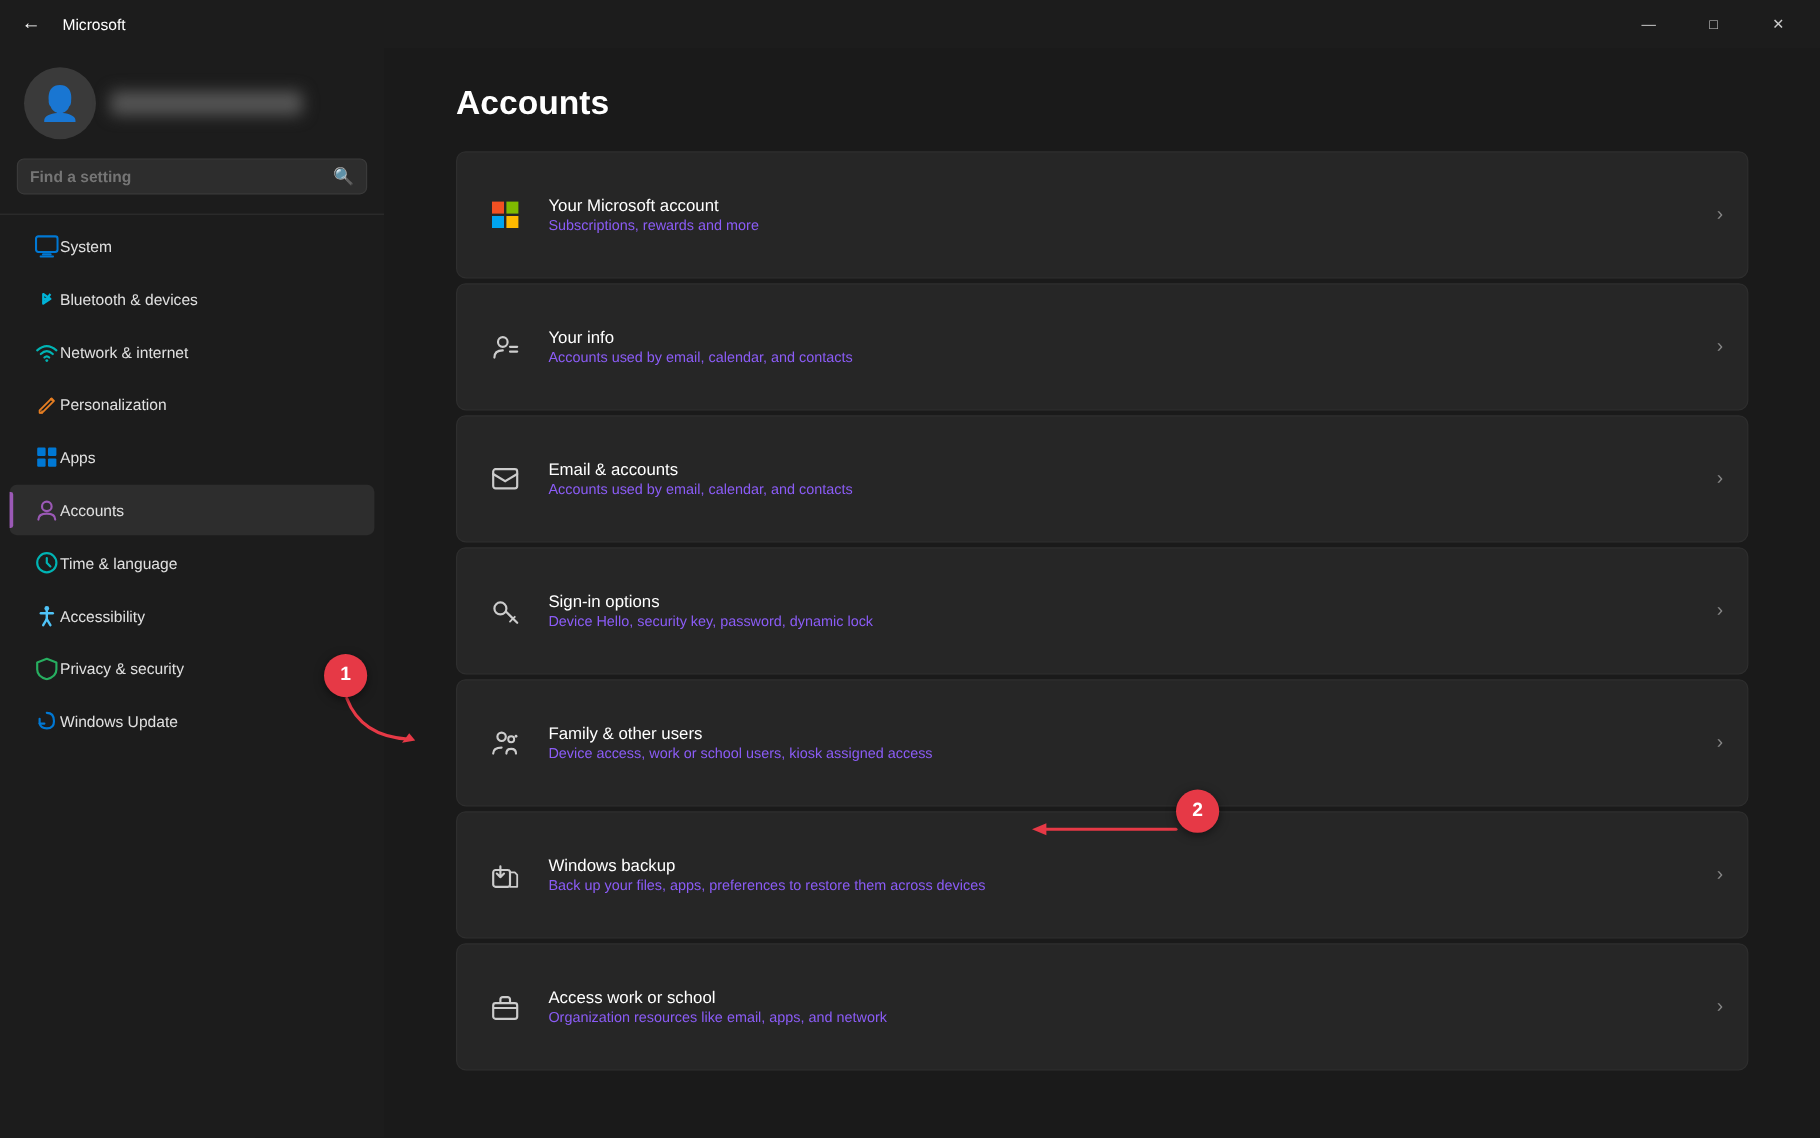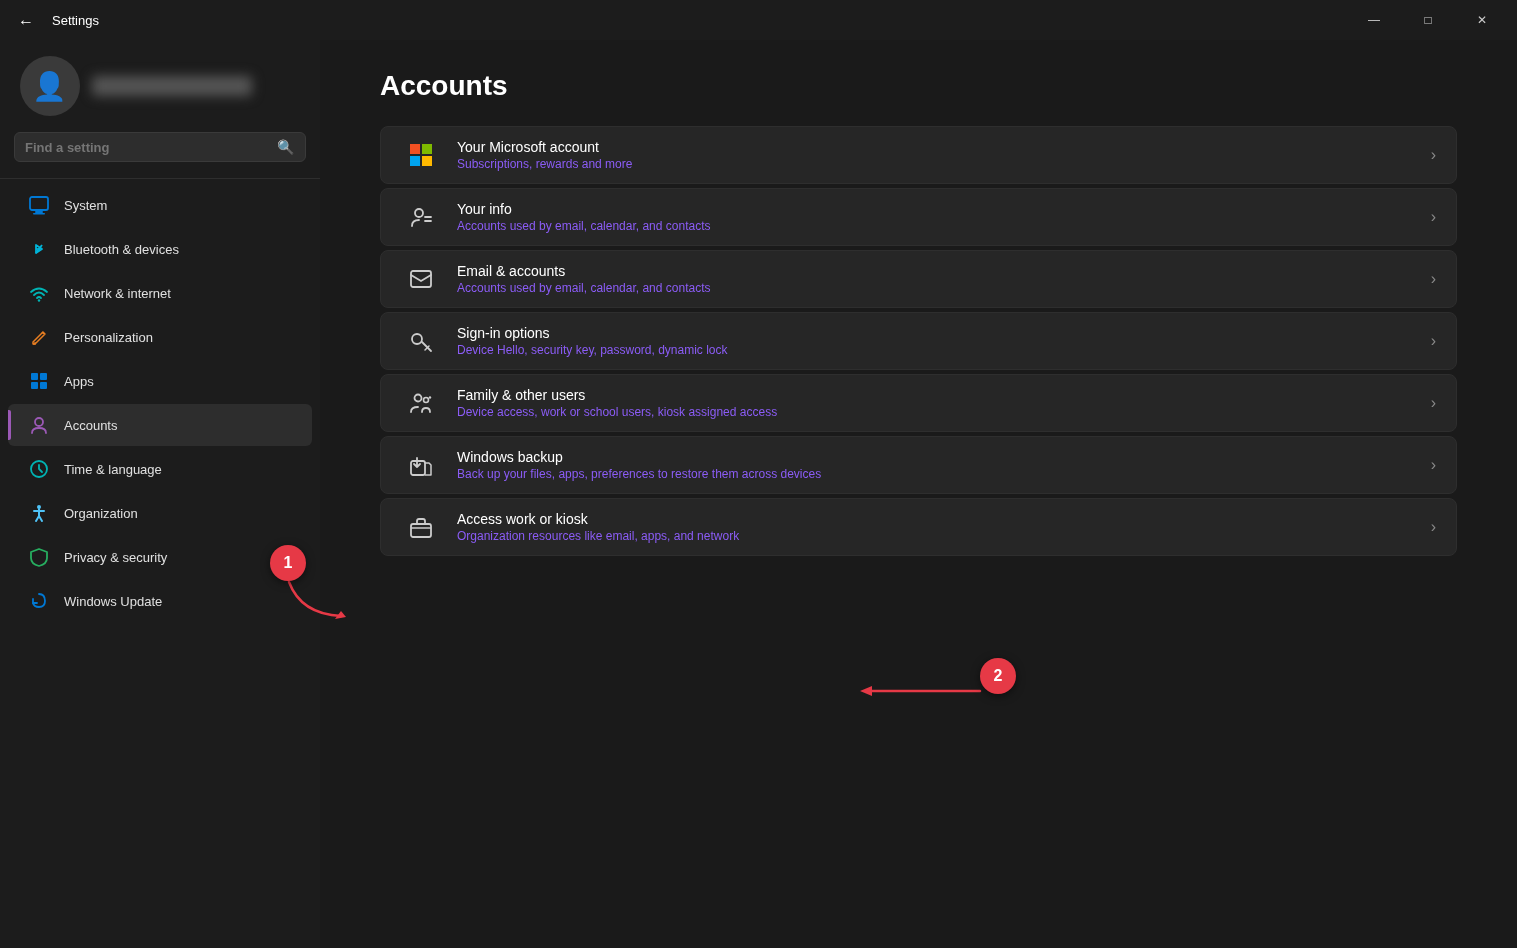--- a/index.html
+++ b/index.html
@@ -136,21 +136,20 @@
     .nav-divider {
       height: 1px;
       background: #2e2e2e;
       margin: 4px 0;
     }
 
     
     .sidebar-item {
       display: flex;
       align-items: center;
-      gap: 14px;
       padding: 10px 20px;
       cursor: pointer;
       border-radius: 6px;
       margin: 1px 8px;
       position: relative;
     }
     .sidebar-item.active {
       background: #2d2d2d;
     }
     .sidebar-item.active::before {
@@ -192,21 +191,21 @@
       color: #ffffff;
     }
 
     
     .settings-card {
       background: #262626;
       border-radius: 8px;
       margin-bottom: 4px;
       display: flex;
       align-items: center;
-      padding: 8px 20px;
+      padding: 32px 20px;
       cursor: pointer;
       border: 1px solid #2e2e2e;
       transition: background 0.1s;
     }
     .card-icon {
       width: 40px;
       height: 40px;
       display: flex;
       align-items: center;
       justify-content: center;
@@ -308,21 +307,21 @@
     .ms-icon div:nth-child(2) { background: #7fba00; }
     .ms-icon div:nth-child(3) { background: #00a4ef; }
     .ms-icon div:nth-child(4) { background: #ffb900; }
   </style>
 </head>
 <body>
 
 <div class="titlebar">
   <div class="titlebar-left">
     <div class="back-btn">←</div>
-    <span class="titlebar-title">Settings</span>
+    <span class="titlebar-title">Microsoft</span>
   </div>
   <div class="titlebar-controls">
     <div class="titlebar-btn">—</div>
     <div class="titlebar-btn">□</div>
     <div class="titlebar-btn close">✕</div>
   </div>
 </div>
 
 <div class="main-layout" style="position:relative;">
 
@@ -436,21 +435,21 @@
     <div class="sidebar-item">
       <div class="sidebar-item-icon">
         <svg width="20" height="20" viewBox="0 0 20 20" fill="none">
           <circle cx="10" cy="4" r="2" fill="#4fc3f7"></circle>
           <path d="M10 6 L10 13" stroke="#4fc3f7" stroke-width="2" stroke-linecap="round"></path>
           <path d="M5 8 L15 8" stroke="#4fc3f7" stroke-width="2" stroke-linecap="round"></path>
           <path d="M10 13 L7 18" stroke="#4fc3f7" stroke-width="2" stroke-linecap="round"></path>
           <path d="M10 13 L13 18" stroke="#4fc3f7" stroke-width="2" stroke-linecap="round"></path>
         </svg>
       </div>
-      <span class="sidebar-item-label">Organization</span>
+      <span class="sidebar-item-label">Accessibility</span>
     </div>
 
     <div class="sidebar-item">
       <div class="sidebar-item-icon">
         <svg width="20" height="20" viewBox="0 0 20 20" fill="none">
           <path d="M10 2 L18 5 L18 11 Q18 17 10 19 Q2 17 2 11 L2 5 Z" stroke="#27ae60" stroke-width="1.8" fill="none" stroke-linejoin="round"></path>
         </svg>
       </div>
       <span class="sidebar-item-label">Privacy &amp; security</span>
     </div>
@@ -564,20 +563,20 @@
 
     <div class="settings-card">
       <div class="card-icon">
         <svg width="24" height="24" viewBox="0 0 24 24" fill="none">
           <rect x="2" y="9" width="20" height="13" rx="2" stroke="#cccccc" stroke-width="1.8" fill="none"></rect>
           <path d="M8 9 L8 6 Q8 4 10 4 L14 4 Q16 4 16 6 L16 9" stroke="#cccccc" stroke-width="1.8" fill="none" stroke-linejoin="round"></path>
           <path d="M2 13 L22 13" stroke="#cccccc" stroke-width="1.5"></path>
         </svg>
       </div>
       <div class="card-text">
-        <div class="card-title">Access work or kiosk</div>
+        <div class="card-title">Access work or school</div>
         <div class="card-subtitle">Organization resources like email, apps, and network</div>
       </div>
       <span class="card-chevron">›</span>
     </div>
 
   </div>
 </div>
 
 </body></html>

